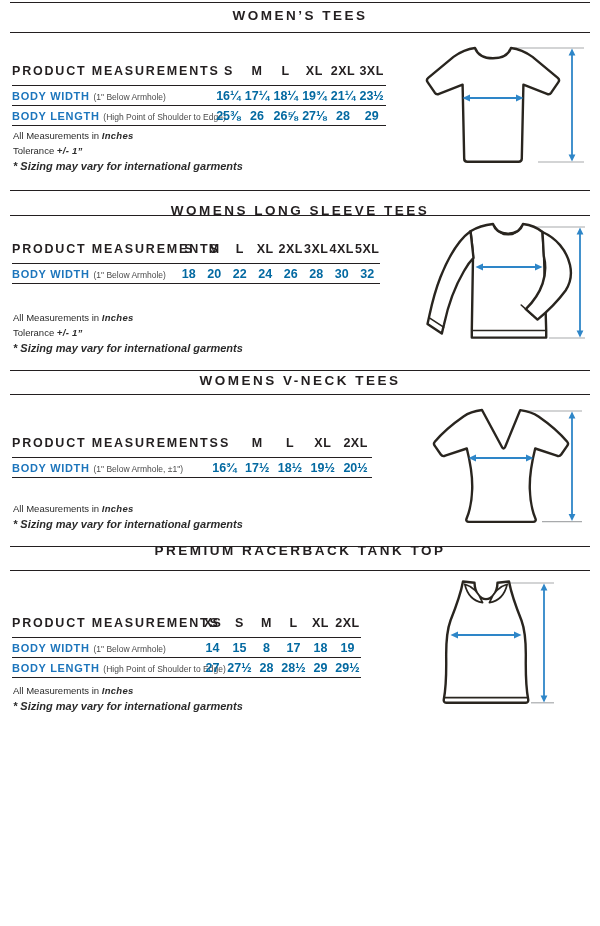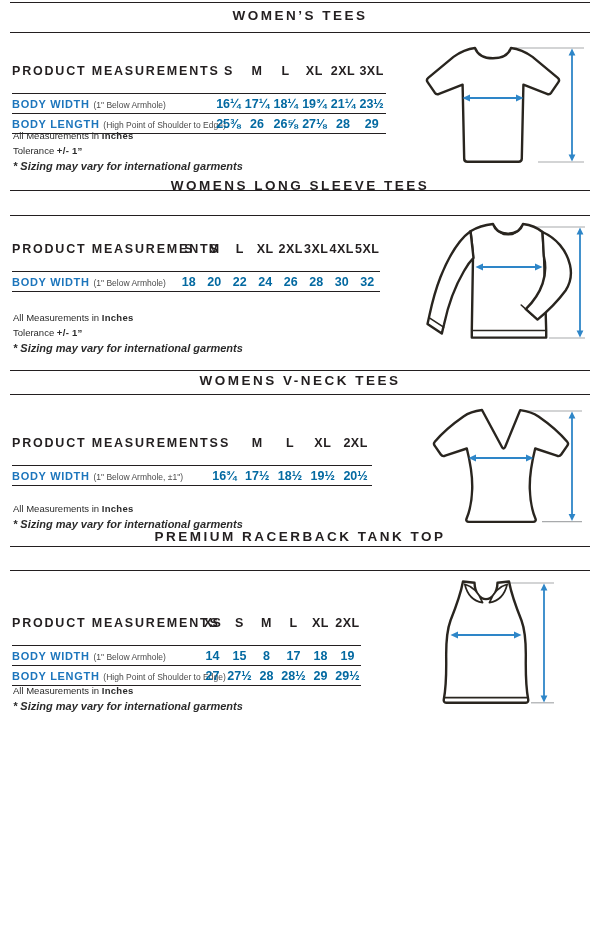--- a/index.html
+++ b/index.html
@@ -7,30 +7,30 @@
     position:relative; width:600px; height:926px; background:#ffffff;
     font-family:"Liberation Sans", sans-serif; color:#231f20; overflow:hidden;
   }
   .rule { position:absolute; left:10px; right:10px; border-top:1.5px solid #231f20; }
   .sec-title {
     position:absolute; left:0; right:0; text-align:center;
     font-weight:bold; font-size:13.5px; letter-spacing:2.5px; line-height:16px;
   }
   table.tbl { position:absolute; border-collapse:collapse; table-layout:fixed; }
   .tbl th, .tbl td { padding:0; }
-  .tbl tr.head th { border-bottom:1.5px solid #231f20; padding-bottom:15px; vertical-align:bottom; }
+  .tbl tr.head th { border-bottom:1.5px solid #231f20; padding-bottom:7px; vertical-align:bottom; }
   .tbl th.hl { text-align:left; font-size:12.5px; font-weight:bold; letter-spacing:1.8px; white-space:nowrap; }
   .tbl th.sz { text-align:center; font-size:12.5px; font-weight:bold; letter-spacing:0.5px; }
   .tbl tr.datarow td { border-bottom:1.5px solid #231f20; height:19px; vertical-align:middle; }
   .tbl td.lbl { font-size:11px; font-weight:bold; color:#1c75bc; letter-spacing:0.7px; white-space:nowrap; }
   .tbl td.lbl .lnote { font-size:8.5px; font-weight:normal; color:#4a4a4a; letter-spacing:0; }
   .tbl td.val { text-align:center; font-size:12.5px; font-weight:bold; color:#0369a1; }
   .notes { position:absolute; font-size:9.5px; color:#2b2b2b; }
   .notes .nline { height:15px; line-height:12px; }
-  .notes b { letter-spacing:0.3px; }
+  .notes b { letter-spacing:0.3px;font-style:italic; }
   .notes .intl { font-style:italic; font-weight:bold; font-size:11px; }
   svg.illus { position:absolute; }
   .garment { fill:#ffffff; stroke:#29251f; stroke-width:2.4; stroke-linejoin:round; stroke-linecap:round; }
   .detail { fill:#ffffff; stroke:#29251f; stroke-width:1.7; stroke-linejoin:round; stroke-linecap:round; }
   .seam { fill:none; stroke:#29251f; stroke-width:1.6; stroke-linecap:round; }
   .ext { stroke:#a8aaac; stroke-width:1.2; }
   .arrow { stroke:#2e86c8; stroke-width:1.8; }
   .ah { fill:#2e86c8; stroke:none; }
 </style>
 </head>
@@ -99,21 +99,21 @@
       <polygon class="ah" points="99.5,58 92,54.6 92,61.4"></polygon>
     </g>
     <g>
       <line class="arrow" x1="148" y1="14" x2="148" y2="116"></line>
       <polygon class="ah" points="148,8.5 144.6,15.5 151.4,15.5"></polygon>
       <polygon class="ah" points="148,121.5 144.6,114.5 151.4,114.5"></polygon>
     </g>
   </svg>
 
   <div class="rule" style="top:190px;"></div>
-  <div class="sec-title" style="top:178px;">WOMENS LONG SLEEVE TEES</div>
+  <div class="sec-title" style="top:203px;">WOMENS LONG SLEEVE TEES</div>
   <div class="rule" style="top:215px;"></div>
 
   <table class="tbl" style="left:12px; top:242px; width:368px;">
     <colgroup>
         <col style="width:164px">
         <col>
         <col>
         <col>
         <col>
         <col>
@@ -223,21 +223,21 @@
       <polygon class="ah" points="103.5,56 96,52.6 96,59.4"></polygon>
     </g>
     <g>
       <line class="arrow" x1="142" y1="15" x2="142" y2="114"></line>
       <polygon class="ah" points="142,9.5 138.6,16.5 145.4,16.5"></polygon>
       <polygon class="ah" points="142,119 138.6,112 145.4,112"></polygon>
     </g>
   </svg>
 
   <div class="rule" style="top:546px;"></div>
-  <div class="sec-title" style="top:529px;">PREMIUM RACERBACK TANK TOP</div>
+  <div class="sec-title" style="top:543px;">PREMIUM RACERBACK TANK TOP</div>
   <div class="rule" style="top:570px;"></div>
 
   <table class="tbl" style="left:12px; top:616px; width:349px;">
     <colgroup>
         <col style="width:187px">
         <col>
         <col>
         <col>
         <col>
         <col>

